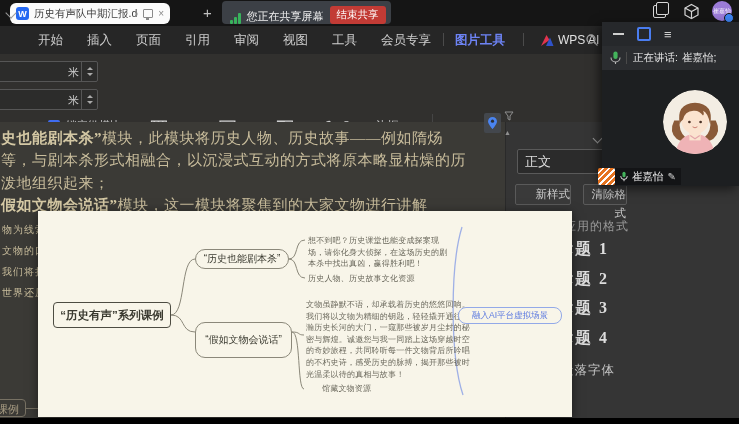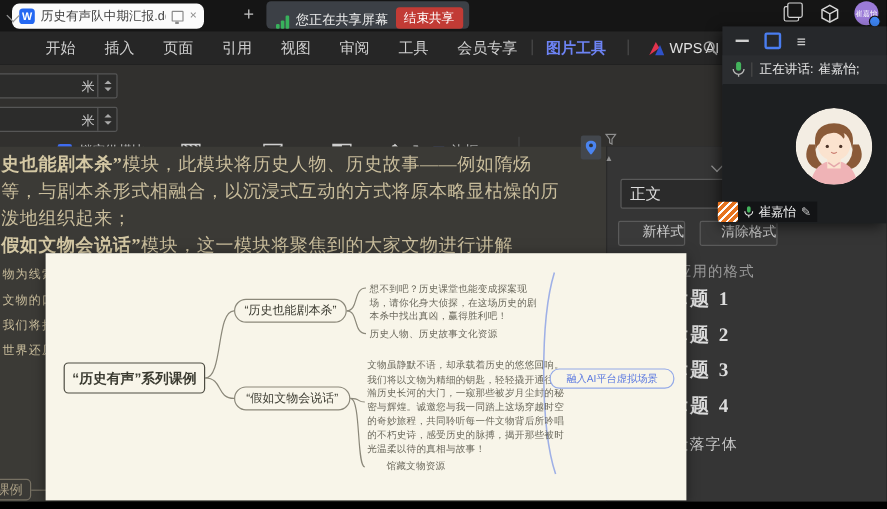--- a/index.html
+++ b/index.html
@@ -97,21 +97,21 @@
                 font-size:12.5px;color:#c6c6c6;letter-spacing:1px;}
   
   #map{left:38px;top:211px;width:534px;height:206px;background:#f8f5e9;z-index:3;
        box-shadow:0 2px 10px rgba(0,0,0,.5);}
   #map svg.links{position:absolute;inset:0;}
   .mnode{position:absolute;box-sizing:border-box;background:#f8f5e9;white-space:nowrap;display:flex;
          align-items:center;justify-content:center;color:#3a3a30;}
   #root-node{left:15px;top:91px;width:118px;height:26px;border:1.4px solid #4d4c42;border-radius:4px;
              font-size:11.5px;font-weight:bold;}
   #branch1{left:157px;top:38px;width:94px;height:20px;border:1px solid #8b887a;border-radius:10px;font-size:10px;}
-  #branch2{left:157px;top:111px;width:97px;height:20px;border:1px solid #8b887a;border-radius:10px;font-size:10px;}
+  #branch2{left:157px;top:111px;width:97px;height:36px;border:1px solid #8b887a;border-radius:10px;font-size:10px;}
   .leaf{position:absolute;font-size:8px;line-height:11.5px;color:#6a685c;letter-spacing:.2px;}
   #leaf1{left:270px;top:24px;width:142px;}
   #leaf2{left:270px;top:62px;width:150px;}
   #leaf3{left:268px;top:88px;width:170px;line-height:11.6px;}
   #leaf4{left:284px;top:172px;width:150px;}
   #ai-node{left:420px;top:96px;width:104px;height:17px;border:1px solid #93a9e8;border-radius:8px;
            font-size:8.5px;color:#5b79e0;}
   
   #video{left:602px;top:22px;width:137px;height:164px;background:#26282b;z-index:10;
          box-shadow:-3px 3px 10px rgba(0,0,0,.55);}
@@ -177,23 +177,23 @@
 <div class="abs" id="menubar">
 
     <div class="menu-item">开始</div>
 
     <div class="menu-item">插入</div>
 
     <div class="menu-item">页面</div>
 
     <div class="menu-item">引用</div>
 
+    <div class="menu-item">审阅</div>
+
     <div class="menu-item">视图</div>
-
-    <div class="menu-item">审阅</div>
 
     <div class="menu-item">工具</div>
 
     <div class="menu-item">会员专享</div>
 
     <div class="menu-item active">图片工具</div>
   </div>
 <div class="abs" id="collapse-caret" style="z-index:4"></div>
 <div class="abs menu-sep" style="left:441px;top:33px;z-index:4"></div>
 <div class="abs menu-sep" style="left:521px;top:33px;z-index:4"></div>
@@ -364,21 +364,21 @@
     <path d="M1,1 H9 L6,5 V9 L4,8 V5Z" fill="none" stroke="#8f8f8f" stroke-width="1"></path>
   </svg>
   <span class="tiny-tool" style="top:16px">▲</span>
 </div>
 
 <div class="abs" id="panel">
   <div id="panel-title">样式和格式</div>
   <div id="panel-caret"></div>
   <div id="cur-style">正文</div>
   <div class="pbtn" style="left:9px;width:56px">新样式</div>
-  <div class="pbtn" style="left:77px;width:65px">清除格式</div>
+  <div class="pbtn" style="left:77px;width:44px">清除格式</div>
   <div id="applied">应用的格式</div>
   <div id="style-list">
 
       <div class="sitem">标题 1</div>
 
       <div class="sitem">标题 2</div>
 
       <div class="sitem">标题 3</div>
 
       <div class="sitem">标题 4</div>

